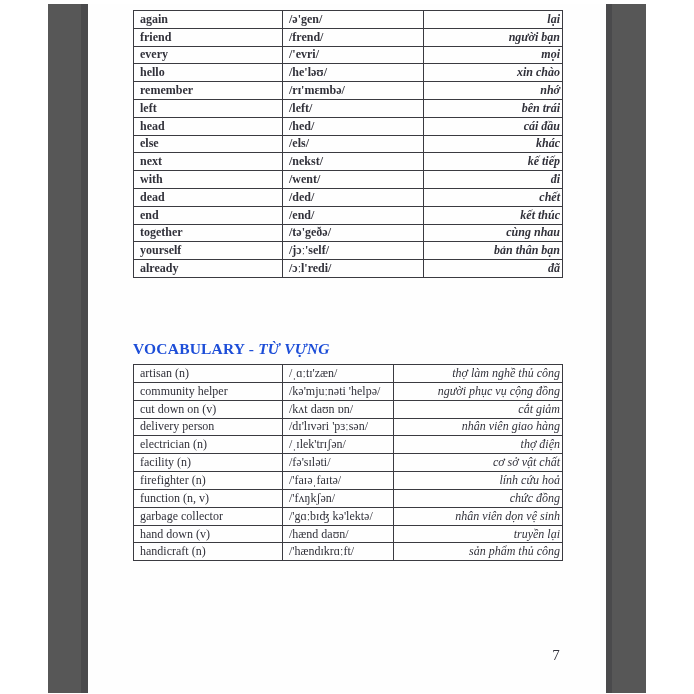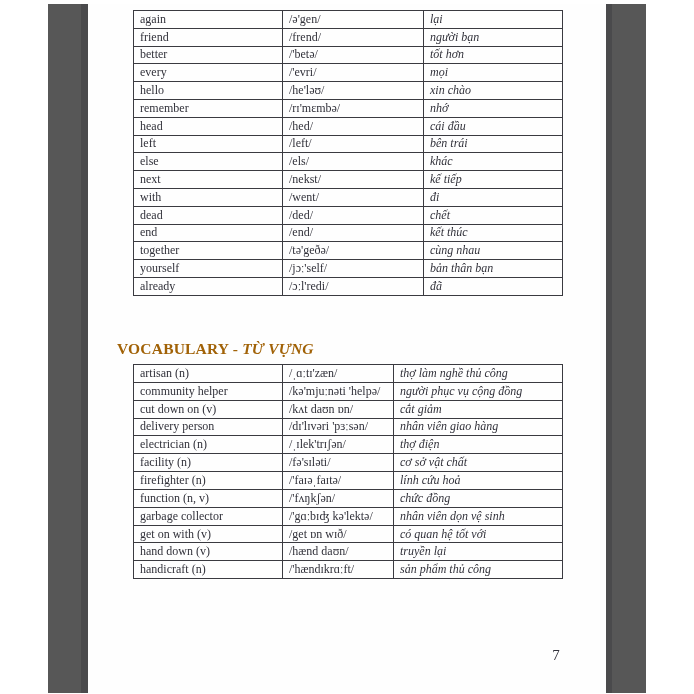--- a/index.html
+++ b/index.html
@@ -44,35 +44,35 @@
   #table-unit  { top: 360px; }  
   table.vocab td {
     border: 1px solid #3a3a40;
     font-size: 12px;
     line-height: 1;
     vertical-align: middle;
     padding: 0 2px 1px 6px;
     white-space: nowrap;
     overflow: hidden;
   }
-  #table-basic tr { height: 17.8px; }
+  #table-basic tr { height: 17.8px; font-weight: bold; }
   #table-unit  tr { height: 17.85px; }
   #table-basic col.c1 { width: 149px; }
   #table-basic col.c2 { width: 141px; }
   #table-basic col.c3 { width: 139px; }
   #table-unit col.c1 { width: 149px; }
   #table-unit col.c2 { width: 111px; }
   #table-unit col.c3 { width: 169px; }
-  td.c-vn { font-style: italic; padding-left: 8px; }
+  td.c-vn { font-style: italic; padding-left: 8px; text-align: right; }
   .section-heading {
     position: absolute;
-    left: 29px; top: 336px; 
+    left: 45px; top: 336px; 
     font-size: 15.5px;
     font-weight: bold;
-    color: #a16207;
+    color: #1d4ed8;
     letter-spacing: 0.2px;
   }
   .section-heading .sub { font-style: italic; }
   .page-number {
     position: absolute;
     left: 455px; top: 643px; 
     width: 26px;
     text-align: center;
     font-size: 15px;
     color: #31313a;
@@ -99,54 +99,49 @@
           <td class="c-ipa">/ə'gen/</td>
           <td class="c-vn">lại</td>
         </tr>
 
         <tr>
           <td class="c-word">friend</td>
           <td class="c-ipa">/frend/</td>
           <td class="c-vn">người bạn</td>
         </tr>
 
-        <tr>
-          <td class="c-word">better</td>
-          <td class="c-ipa">/'betə/</td>
-          <td class="c-vn">tốt hơn</td>
-        </tr>
 
         <tr>
           <td class="c-word">every</td>
           <td class="c-ipa">/'evri/</td>
           <td class="c-vn">mọi</td>
         </tr>
 
         <tr>
           <td class="c-word">hello</td>
           <td class="c-ipa">/he'ləʊ/</td>
           <td class="c-vn">xin chào</td>
         </tr>
 
         <tr>
           <td class="c-word">remember</td>
           <td class="c-ipa">/rɪ'mɛmbə/</td>
           <td class="c-vn">nhớ</td>
         </tr>
 
         <tr>
+          <td class="c-word">left</td>
+          <td class="c-ipa">/left/</td>
+          <td class="c-vn">bên trái</td>
+        </tr>
+
+        <tr>
           <td class="c-word">head</td>
           <td class="c-ipa">/hed/</td>
           <td class="c-vn">cái đầu</td>
-        </tr>
-
-        <tr>
-          <td class="c-word">left</td>
-          <td class="c-ipa">/left/</td>
-          <td class="c-vn">bên trái</td>
         </tr>
 
         <tr>
           <td class="c-word">else</td>
           <td class="c-ipa">/els/</td>
           <td class="c-vn">khác</td>
         </tr>
 
         <tr>
           <td class="c-word">next</td>
@@ -256,25 +251,20 @@
           <td class="c-ipa">/'fʌŋkʃən/</td>
           <td class="c-vn">chức đồng</td>
         </tr>
 
         <tr>
           <td class="c-word">garbage collector</td>
           <td class="c-ipa">/'gɑːbɪʤ kə'lektə/</td>
           <td class="c-vn">nhân viên dọn vệ sinh</td>
         </tr>
 
-        <tr>
-          <td class="c-word">get on with (v)</td>
-          <td class="c-ipa">/get ɒn wɪð/</td>
-          <td class="c-vn">có quan hệ tốt với</td>
-        </tr>
 
         <tr>
           <td class="c-word">hand down (v)</td>
           <td class="c-ipa">/hænd daʊn/</td>
           <td class="c-vn">truyền lại</td>
         </tr>
 
         <tr>
           <td class="c-word">handicraft (n)</td>
           <td class="c-ipa">/'hændɪkrɑːft/</td>

